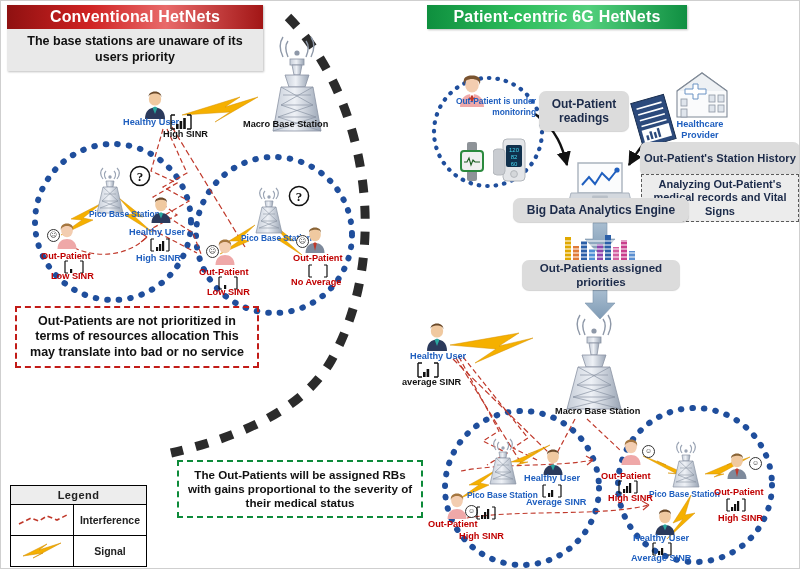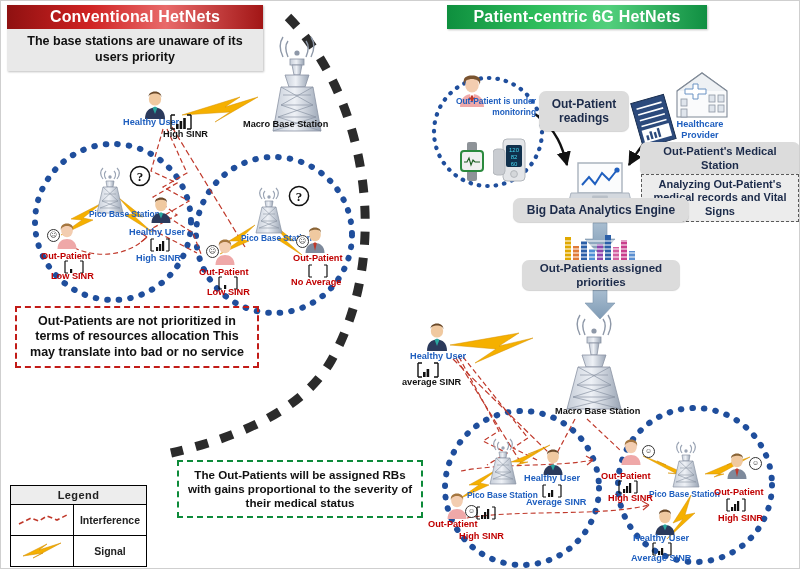--- a/index.html
+++ b/index.html
@@ -164,21 +164,21 @@
 
       <path d="M690,494 L672,522 L682,518 L666,538 L694,512 L684,514 Z"></path>
     </g>
   </svg>
 
   <div class="panel red" style="left:6px;top:4px;width:256px;">
     <div class="ttl">Conventional HetNets</div>
     <div class="sub">The base stations are unaware of its users priority</div>
   </div>
 
-  <div class="panel green" style="left:426px;top:4px;width:260px;margin-left:20px;">
+  <div class="panel green" style="left:426px;top:4px;width:260px;">
     <div class="ttl">Patient-centric 6G HetNets</div>
   </div>
 
   <div class="abs" style="left:258px;top:34px;">
     <svg width="76" height="100" viewBox="0 0 76 100">
       <g stroke="#8e98a8" fill="none" stroke-width="1.4">
         <path d="M24,22 C20,14 20,8 24,2"></path>
           <path d="M29,22 C26,15 26,10 29,6"></path>
         <path d="M52,22 C56,14 56,8 52,2"></path>
           <path d="M47,22 C50,15 50,10 47,6"></path>
@@ -428,21 +428,21 @@
       <g fill="#2c4a7c">
         <rect x="7" y="36" width="2.4" height="5"></rect>
           <rect x="11" y="33" width="2.4" height="8"></rect>
         <rect x="15" y="35" width="2.4" height="6"></rect>
           <rect x="19" y="32" width="2.4" height="9"></rect>
       </g>
     </svg>
   </div>
   <div class="lab blue s10" style="left:668px;top:118px;width:62px;text-align:center;white-space:normal;line-height:1.2;">Healthcare Provider</div>
 
-  <div class="gbox" style="left:639px;top:141px;width:152px;height:33px;font-size:11.2px;padding:0 4px;">Out-Patient's Medical Station</div>
+  <div class="gbox" style="left:639px;top:141px;width:152px;height:33px;font-size:11.2px;padding:0 4px;">Out-Patient's Station History</div>
 
   <div class="callout dashed-gray" style="left:640px;top:173px;width:146px;color:#1c2b4a;font-size:11px;text-align:center;">Analyzing Out-Patient's medical records and Vital Signs</div>
 
   <div class="abs" style="left:568px;top:160px;">
     <svg width="62" height="44" viewBox="0 0 62 44">
       <path d="M9,2 L53,2 L53,32 L9,32 Z" fill="#fbfcfd" stroke="#a9b2bd" stroke-width="1.4"></path>
       <path d="M13,24 L20,16 L26,23 L33,12 L40,19 L48,9" stroke="#1f5fbf" stroke-width="2" fill="none"></path>
       <circle cx="48" cy="9" r="2.6" fill="#1f5fbf"></circle>
       <path d="M2,32 L60,32 L62,40 L0,40 Z" fill="#d3d8de" stroke="#a9b2bd"></path>
       <rect x="23" y="34.5" width="16" height="2.6" rx="1.2" fill="#b9c0c8"></rect>

